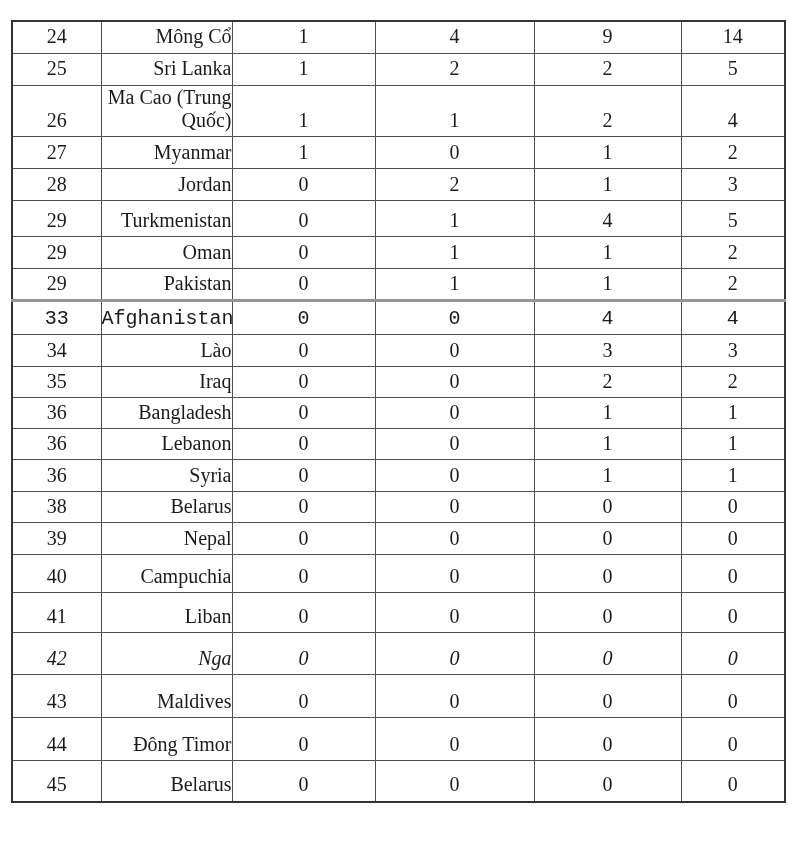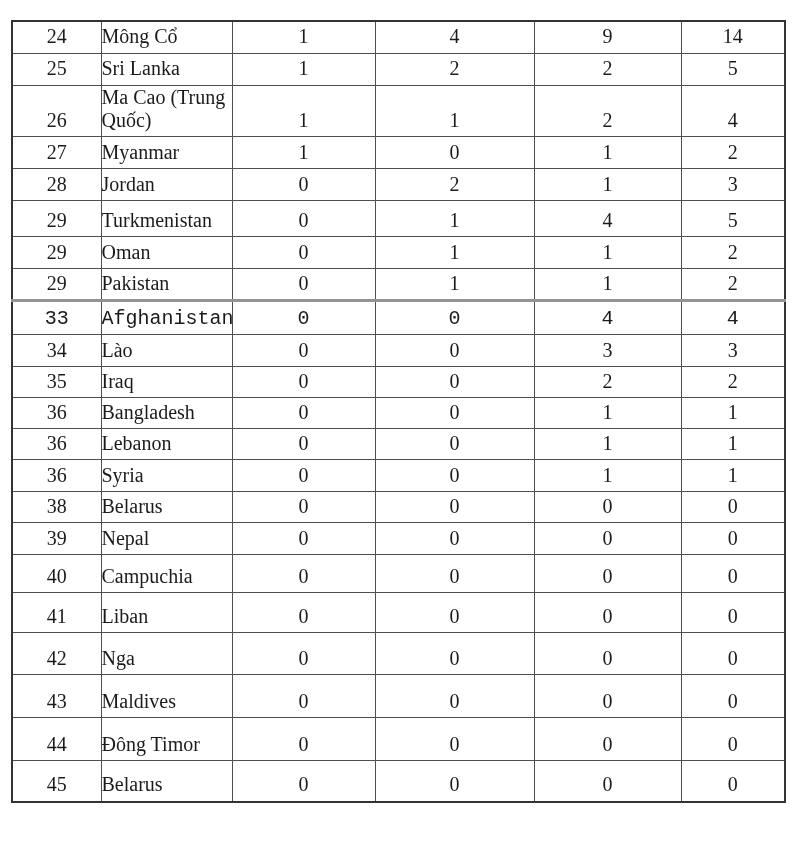--- a/index.html
+++ b/index.html
@@ -36,21 +36,21 @@
   table.medal-table td {
     border: 1.5px solid var(--border-color);
     vertical-align: bottom;
     font-size: 20px;
     line-height: 1.17;
     color: var(--text-color);
     padding: 0 0 4px 0;
     overflow: hidden;
   }
   td.rank-col   { text-align: center; }
-  td.country-col{ text-align: left; padding-left: 4px; padding-right: 3px; margin-left: 12px; }
+  td.country-col{ text-align: right; padding-left: 4px; padding-right: 3px; margin-left: 12px; }
   td.num-col    { text-align: center; }
   tr.thick-top td { border-top: 3px solid var(--thick-divider-color); font-family: Liberation Mono, monospace; }
 </style>
 </head>
 <body>
 
 <div class="page">
   <table class="medal-table">
     <colgroup>
       <col style="width:89px">
@@ -198,21 +198,21 @@
           <td class="num-col">0</td>
         </tr>
         <tr style="height: 40px;">
           <td class="rank-col">41</td>
           <td class="country-col">Liban</td>
           <td class="num-col">0</td>
           <td class="num-col">0</td>
           <td class="num-col">0</td>
           <td class="num-col">0</td>
         </tr>
-        <tr style="height: 42px;">
+        <tr style="height: 42px; font-style: italic;">
           <td class="rank-col">42</td>
           <td class="country-col">Nga</td>
           <td class="num-col">0</td>
           <td class="num-col">0</td>
           <td class="num-col">0</td>
           <td class="num-col">0</td>
         </tr>
         <tr style="height: 43px;">
           <td class="rank-col">43</td>
           <td class="country-col">Maldives</td>

